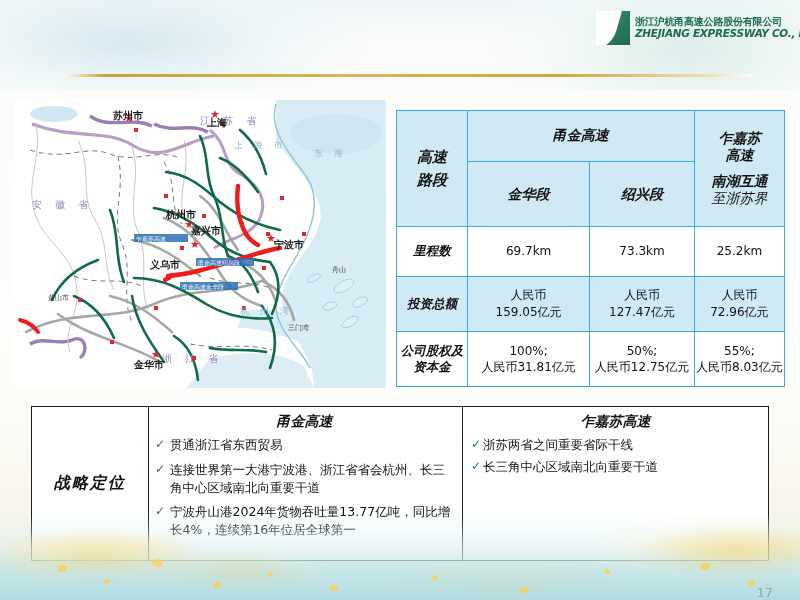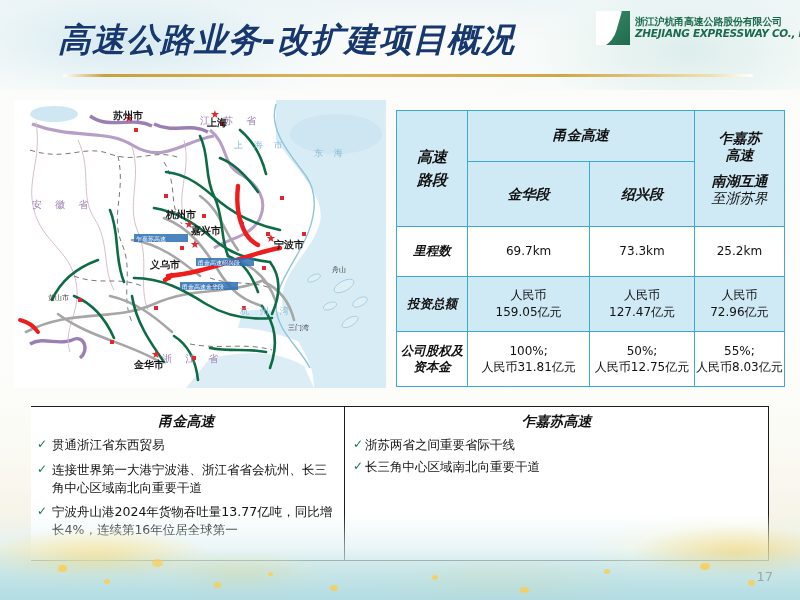--- a/index.html
+++ b/index.html
@@ -88,31 +88,30 @@
     font-size:16px;font-weight:700;font-style:italic;color:#111;letter-spacing:2px;}
   .p-mid{width:314px;padding:6px 8px 4px 6px;box-sizing:border-box;border-left:none;}
   .p-right{flex:1;padding:6px 8px 4px 8px;box-sizing:border-box;border-left:none;}
   .p-head{text-align:center;font-size:14px;font-weight:700;font-style:italic;color:#111;margin-bottom:5px;}
   .bullets{list-style:none;margin:0;padding:0;}
   .bullets li{display:flex;gap:5px;margin-bottom:7px;font-size:12.5px;line-height:1.42;color:#111;}
   .tick{color:#17715a;font-weight:700;flex:0 0 auto;font-size:12px;line-height:1.42;}
   .btxt{flex:1;}
   .p-right .bullets li{margin-bottom:4px;gap:2px;}
 
-  .pageno{position:absolute;right:27px;bottom:16px;font-size:13px;color:#9aa9a4;}
+  .pageno{position:absolute;right:27px;bottom:0;font-size:13px;color:#9aa9a4;}
 </style>
 </head>
 <body>
 
 <div id="slide">
 
   <div class="wash wash-top-left"></div>
   <div class="wash wash-top-right"></div>
 
-  <div class="title">高速公路业务-改扩建项目概况</div>
   <div class="title-rule"></div>
 
   <div class="brand">
     <div class="brand-row">
       <div class="brand-logo"></div>
       <div class="brand-txt">
         <div class="brand-cn">浙江沪杭甬高速公路股份有限公司</div>
         <div class="brand-en">ZHEJIANG EXPRESSWAY CO., LTD.</div>
       </div>
     </div>
@@ -326,20 +325,21 @@
       </td>
       <td class="rw-val">
         <div>55%;</div>
         <div>人民币8.03亿元</div>
       </td>
     </tr>
   </tbody>
     </table>
 
   <div class="strip">
+    <div class="panel p-label">战略定位</div>
 
     <div class="panel p-mid">
       <div class="p-head">甬金高速</div>
       <ul class="bullets">
         <li>
           <span class="tick">✓</span>
           <span class="btxt">贯通浙江省东西贸易</span>
         </li>
         <li>
           <span class="tick">✓</span>

